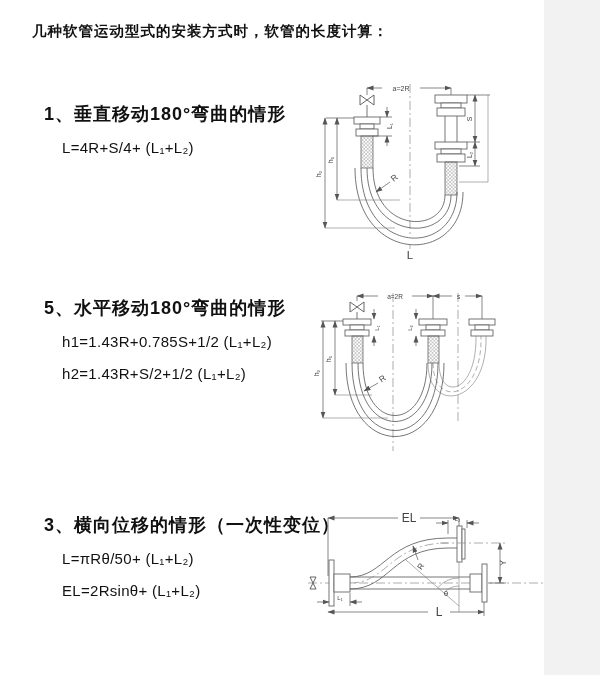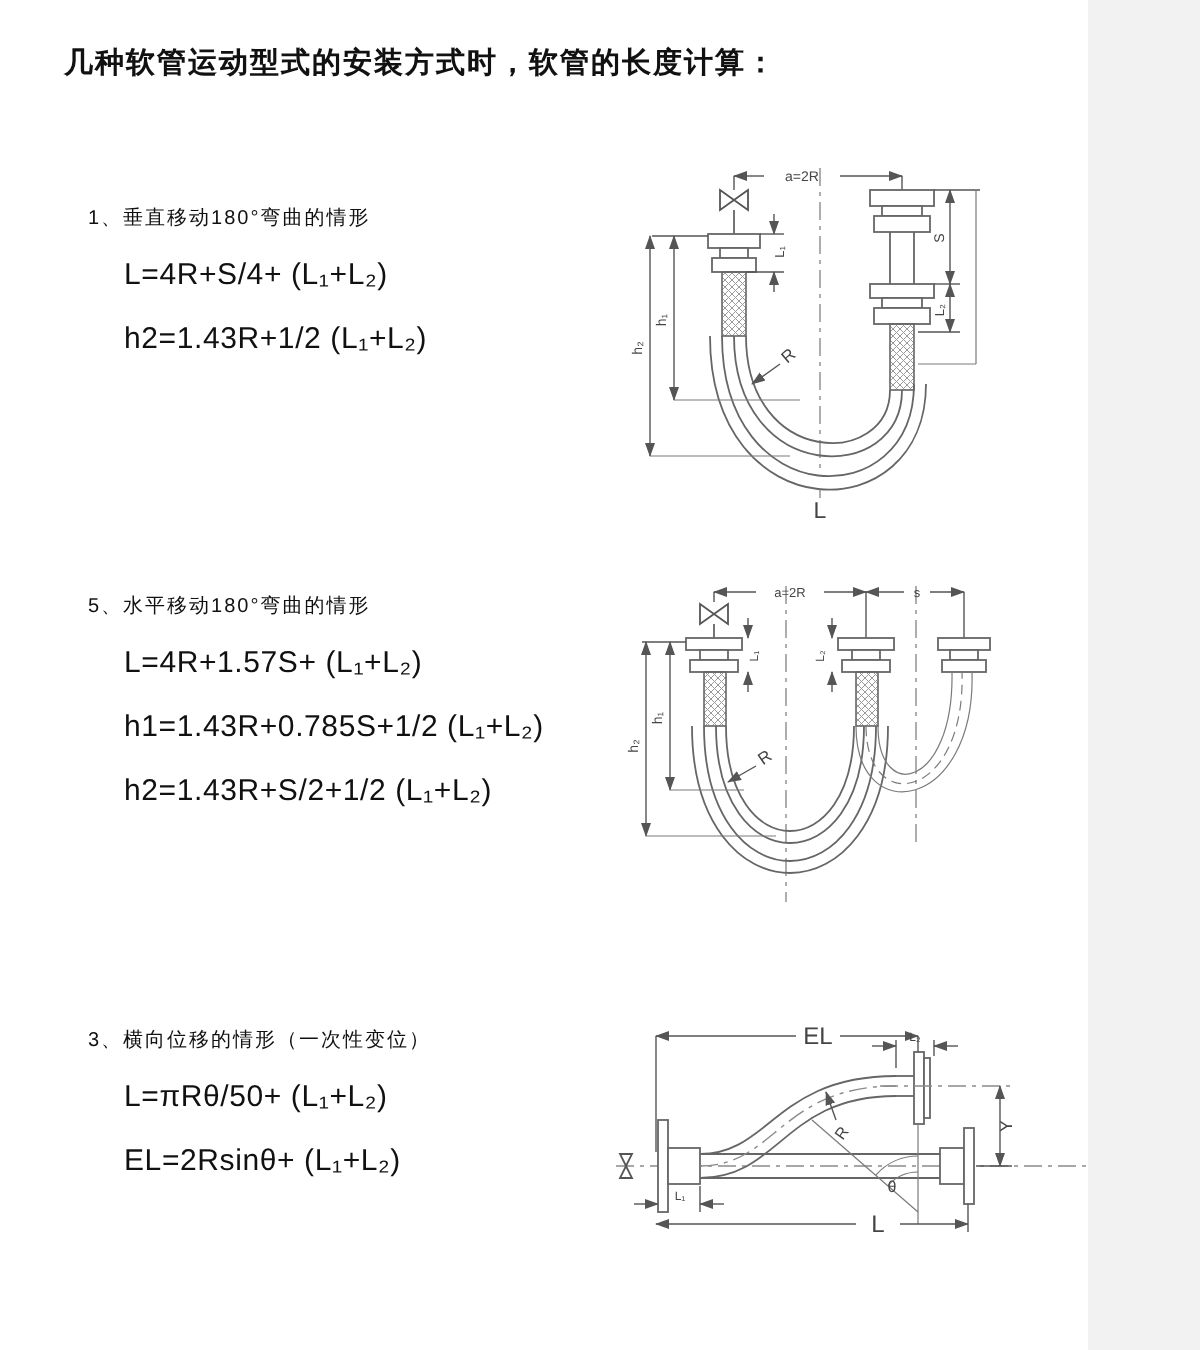--- a/index.html
+++ b/index.html
@@ -1,20 +1,20 @@
 <!DOCTYPE html>
 <html><head>
 <meta charset="utf-8">
 <style>
   html,body{margin:0;padding:0;background:#f2f2f2;}
   .page{position:relative;width:544px;height:675px;background:#ffffff;overflow:hidden;
         font-family:"Liberation Sans",sans-serif;color:#111;}
   .title{position:absolute;left:32px;top:22px;font-size:14.5px;font-weight:700;letter-spacing:1px;}
   .sec{position:absolute;}
-  .sec-heading{font-size:10px;font-weight:400;letter-spacing:1px;white-space:nowrap;}
+  .sec-heading{font-size:18px;font-weight:700;letter-spacing:1px;white-space:nowrap;}
   .formula{margin:11px 0 0 18px;font-size:15px;font-weight:500;line-height:21px;
            letter-spacing:0.3px;white-space:nowrap;}
   .diag{position:absolute;}
   .diag text{font-family:"Liberation Sans",sans-serif;fill:#444;}
   .ln{stroke:#666;stroke-width:0.9;fill:none;}
   .thin{stroke:#7a7a7a;stroke-width:0.6;fill:none;}
   .dim{stroke:#555;stroke-width:0.7;fill:none;}
   .cl{stroke:#8a8a8a;stroke-width:0.7;fill:none;stroke-dasharray:9 3 2 3;}
   .dash{stroke-dasharray:5 3;}
   .fl{fill:#ffffff;stroke:#666;stroke-width:0.9;}
@@ -23,26 +23,24 @@
 </head>
 <body>
 
 <div class="page">
 
   <div class="title">几种软管运动型式的安装方式时，软管的长度计算：</div>
 
   <section class="sec" style="left:44px;top:102px;">
     <div class="sec-heading">1、垂直移动180°弯曲的情形</div>
     <div class="formula">L=4R+S/4+ (L₁+L₂)</div>
-    <div class="formula">h2=1.43R+1/2 (L₁+L₂)</div>
   </section>
 
   <section class="sec" style="left:44px;top:296px;">
     <div class="sec-heading">5、水平移动180°弯曲的情形</div>
-    <div class="formula">L=4R+1.57S+ (L₁+L₂)</div>
     <div class="formula">h1=1.43R+0.785S+1/2 (L₁+L₂)</div>
     <div class="formula">h2=1.43R+S/2+1/2 (L₁+L₂)</div>
   </section>
 
   <section class="sec" style="left:44px;top:513px;">
     <div class="sec-heading">3、横向位移的情形（一次性变位）</div>
     <div class="formula">L=πRθ/50+ (L₁+L₂)</div>
     <div class="formula">EL=2Rsinθ+ (L₁+L₂)</div>
   </section>
 

